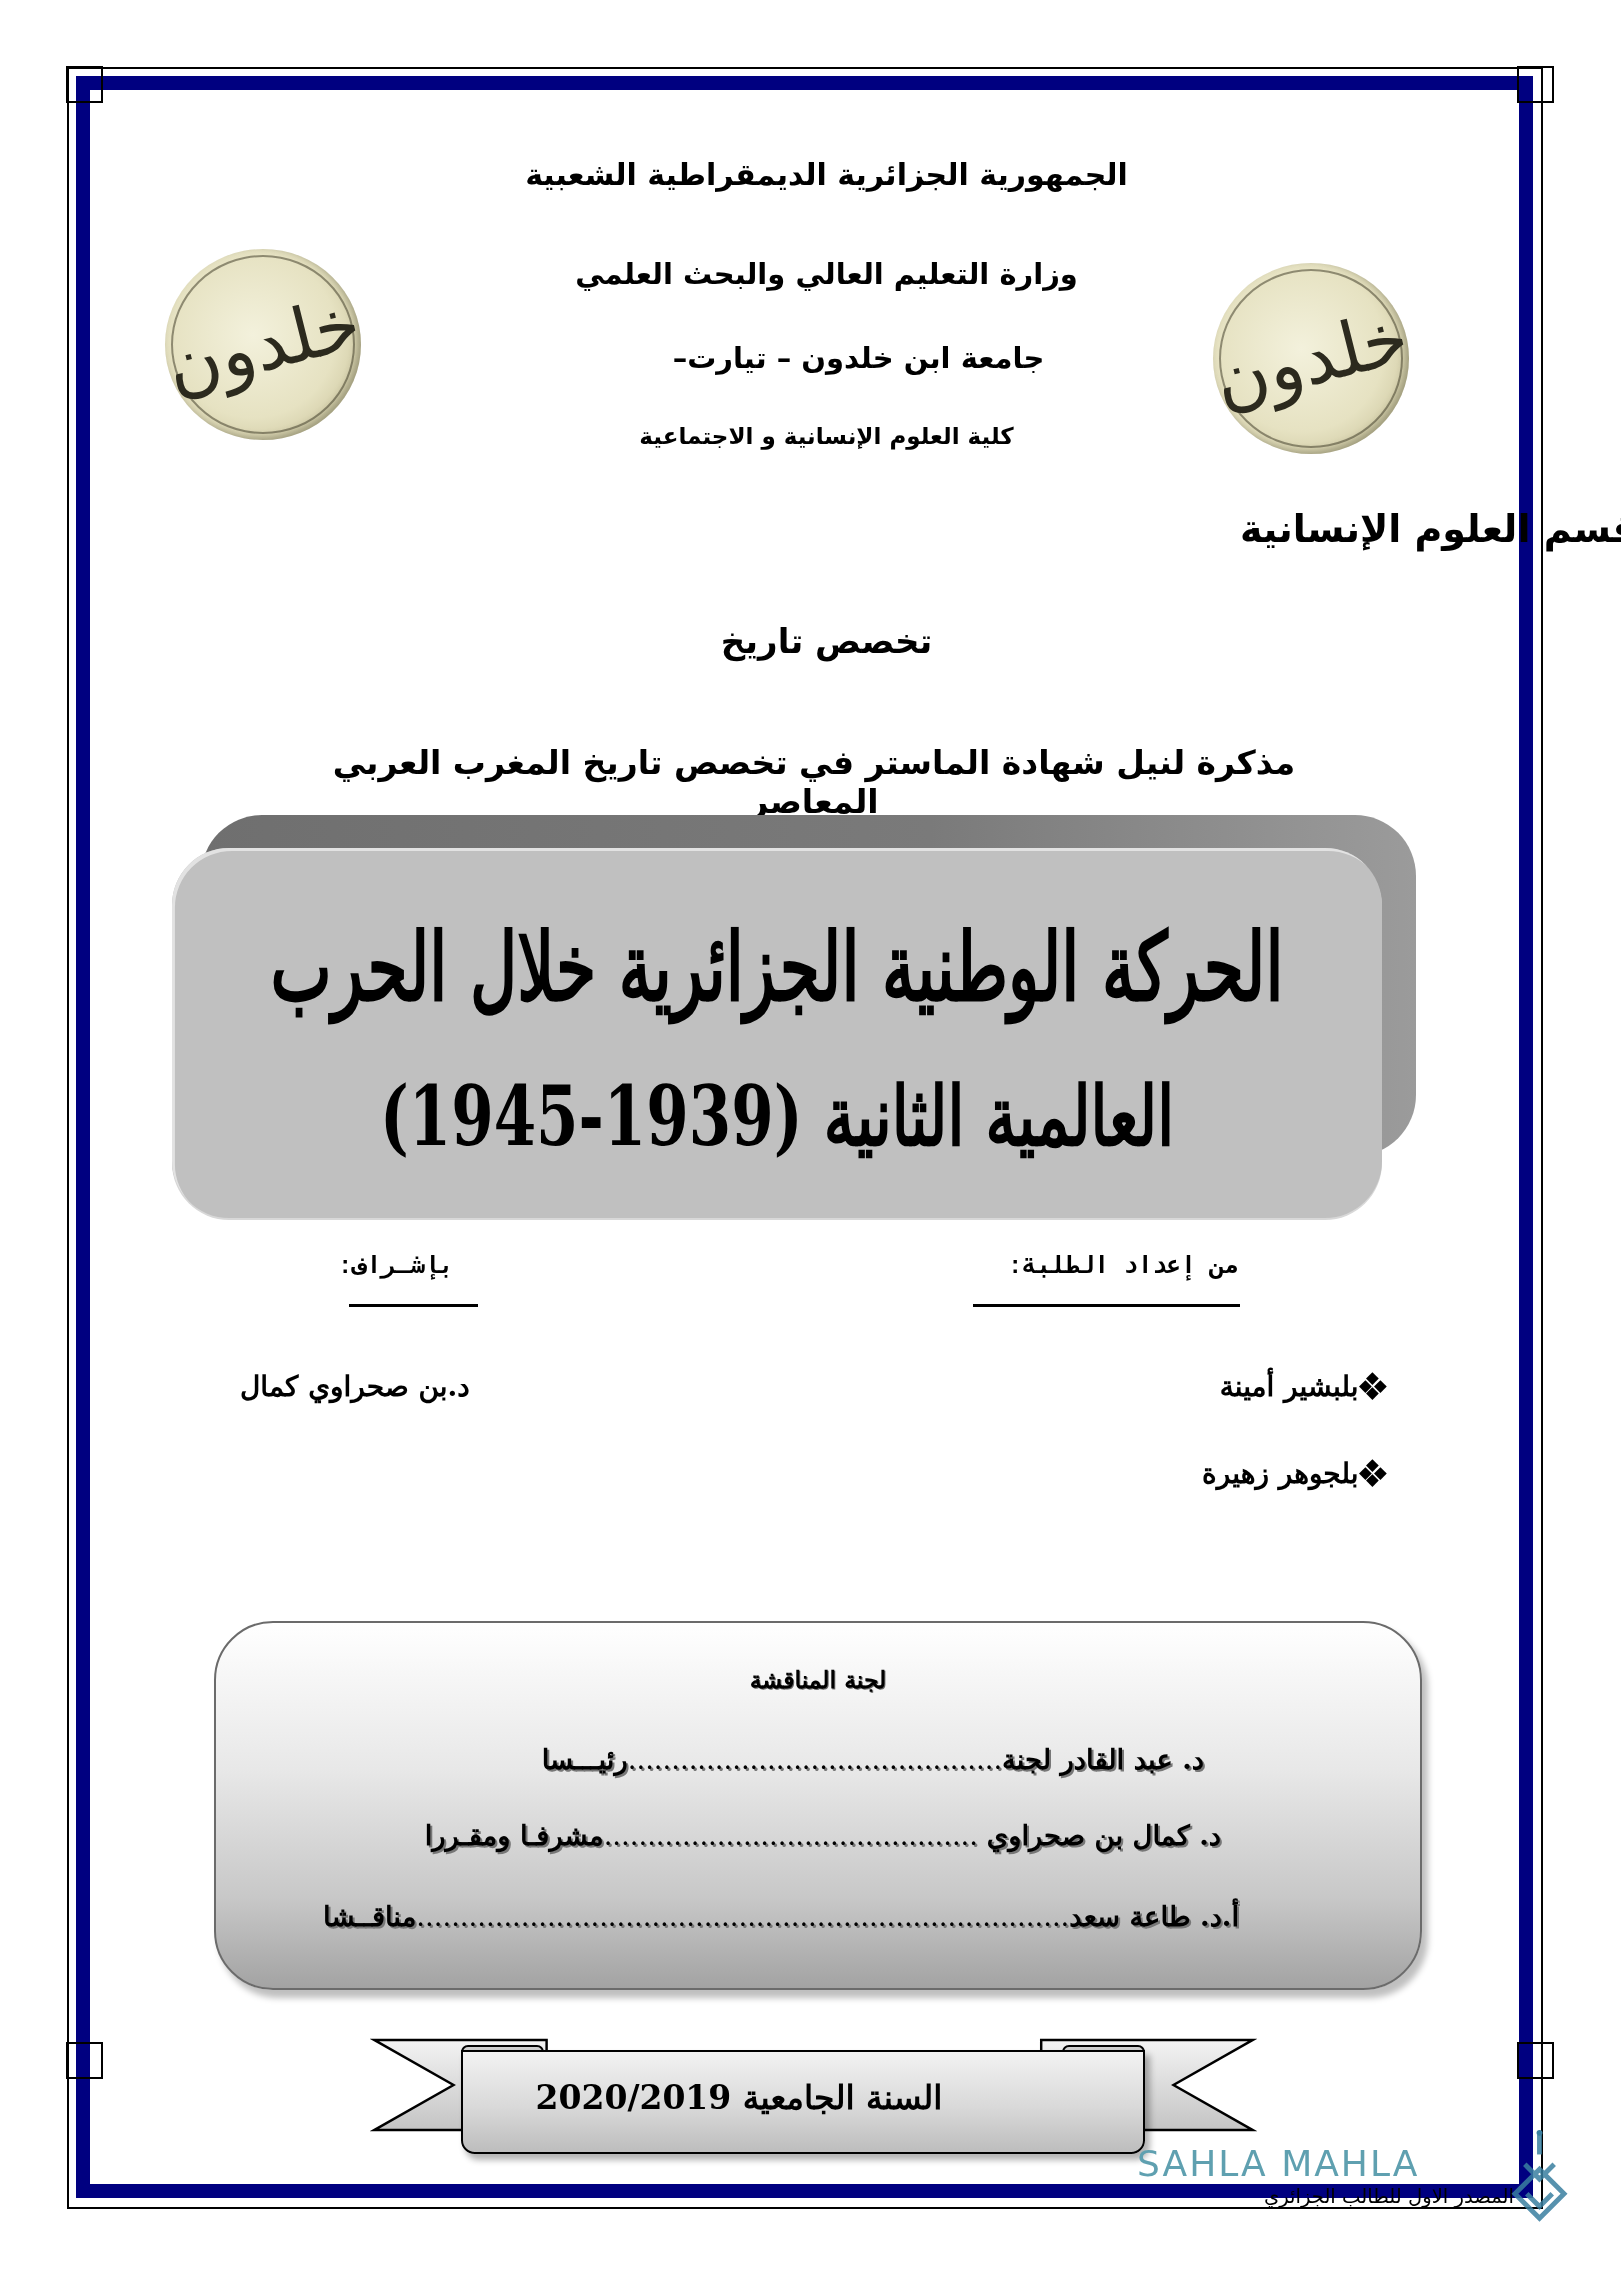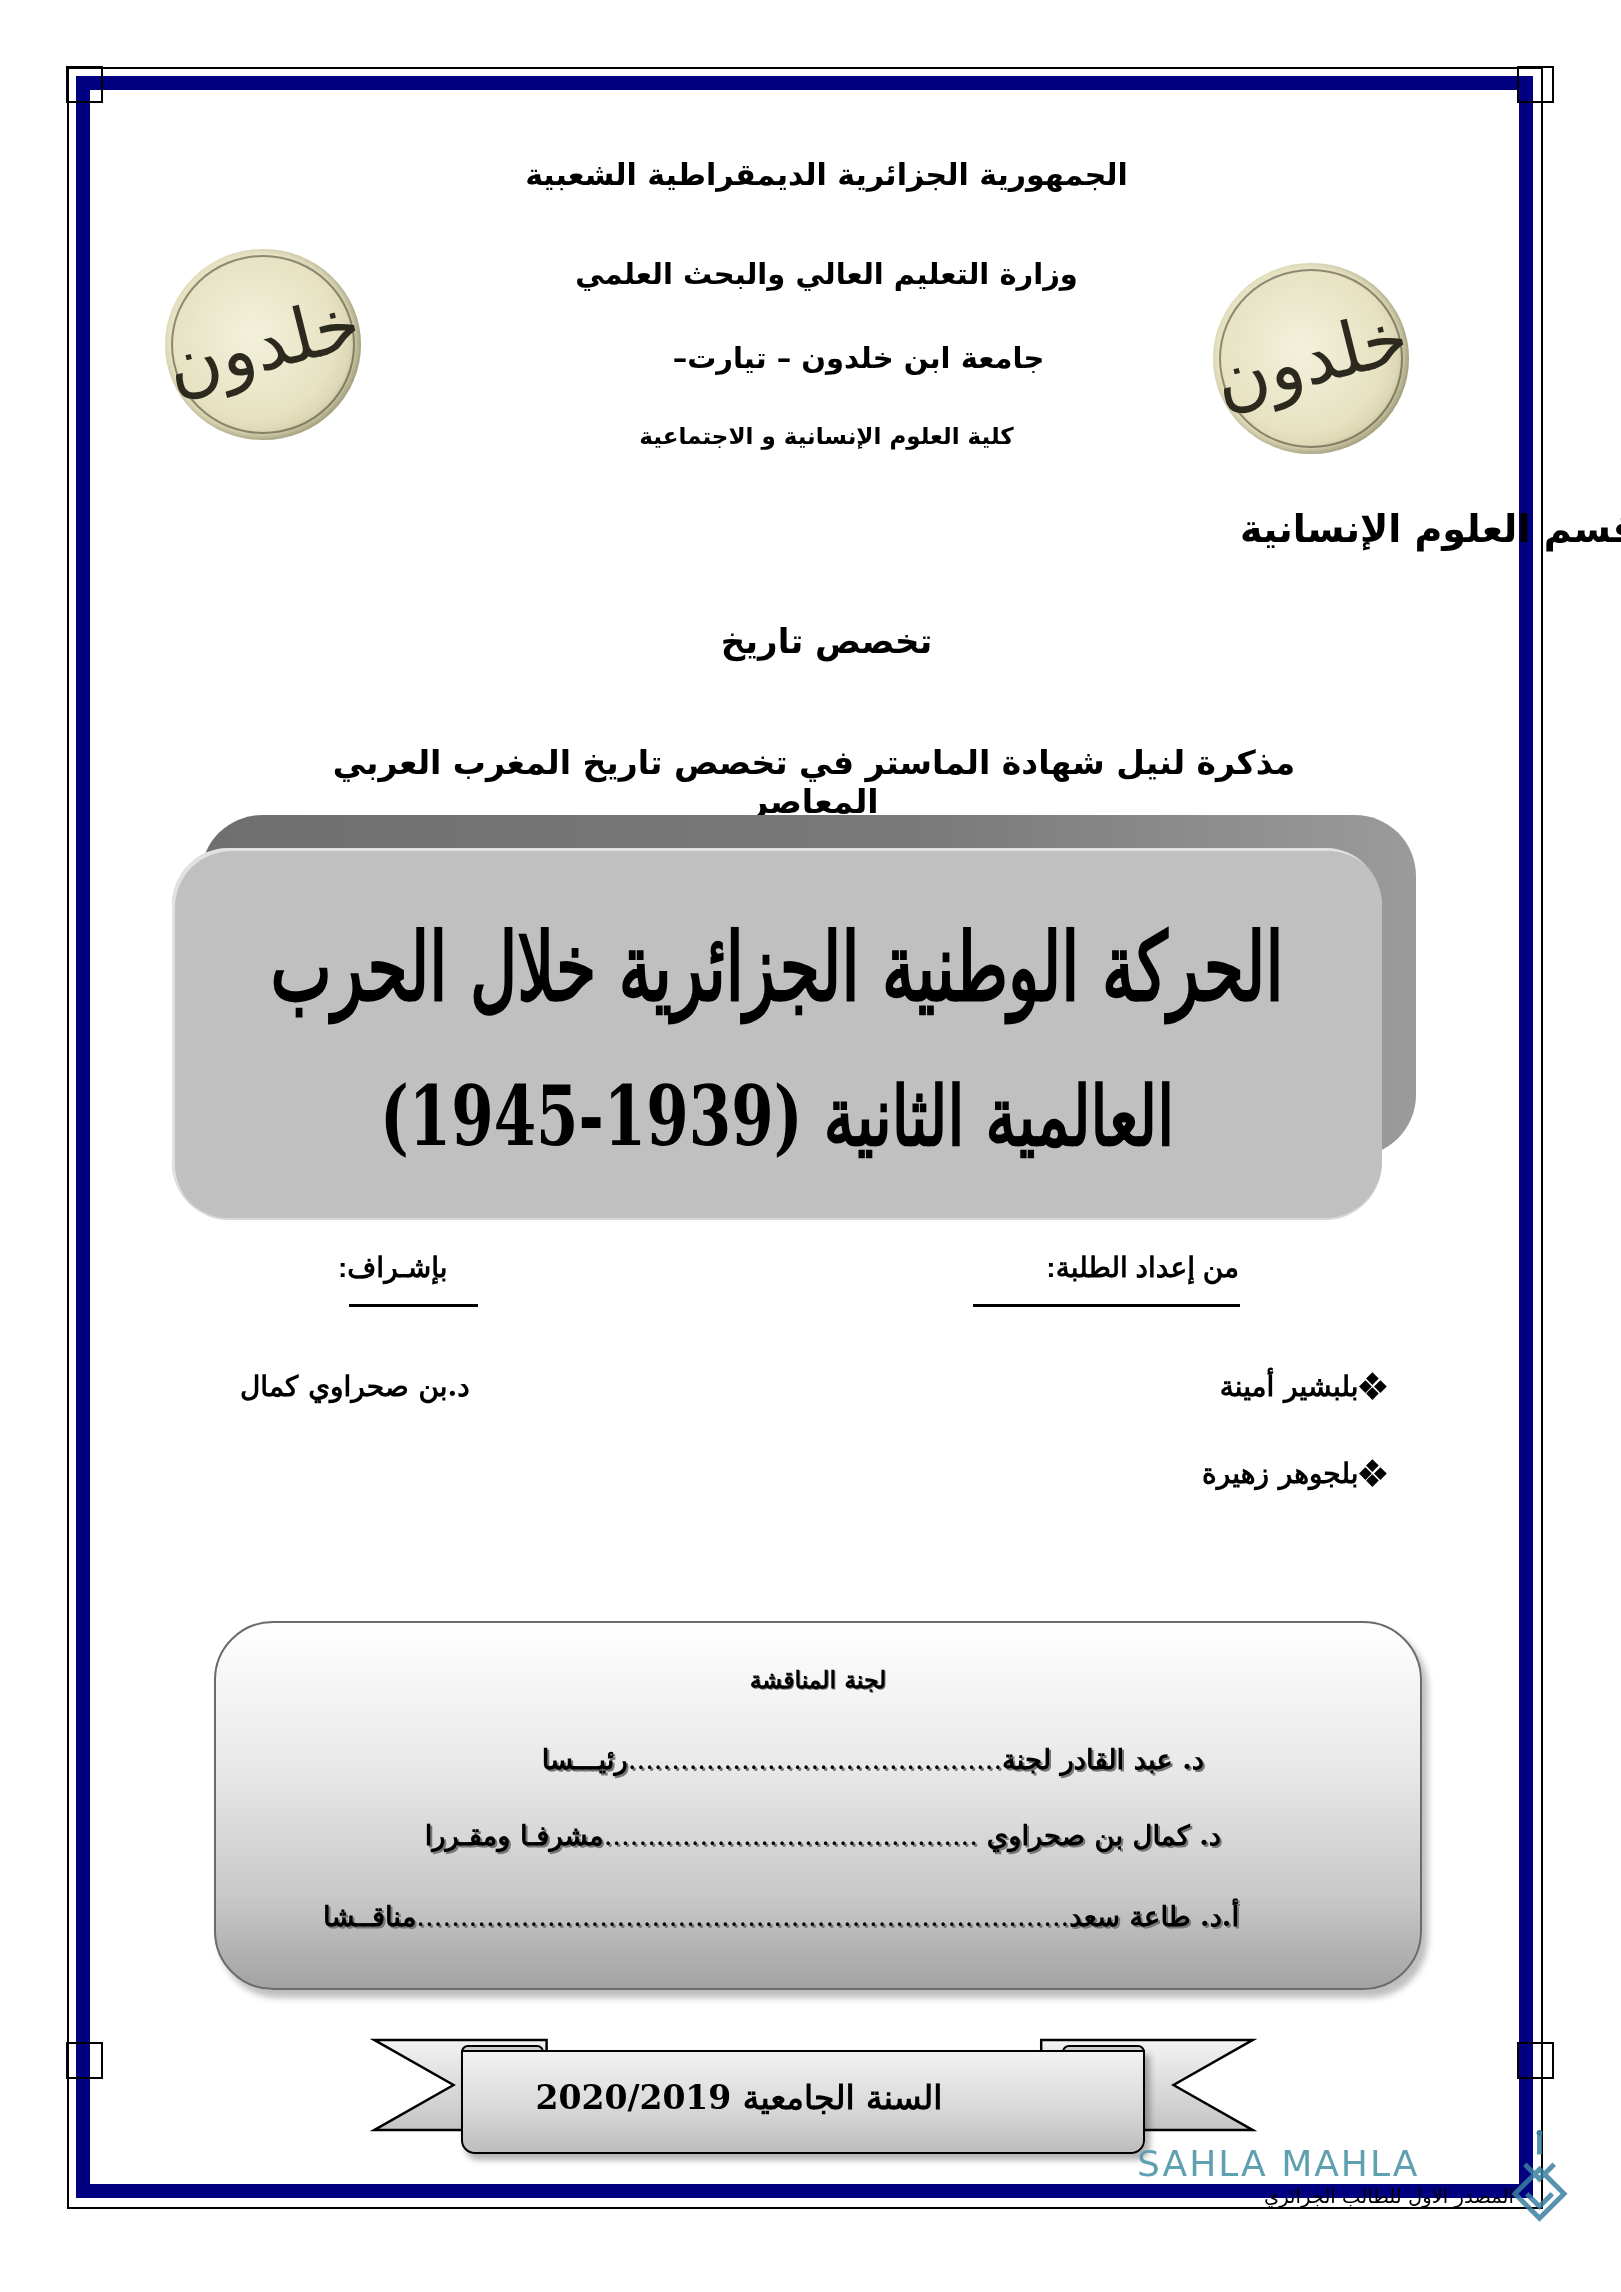--- a/index.html
+++ b/index.html
@@ -46,21 +46,21 @@
                 border-radius: 61px; }
   .title-face { position: absolute; left: 172px; top: 848px; width: 1210px; height: 370px;
                 background: #c0c0c0; border-radius: 57px;
                 box-shadow: 2.9px 2.9px 0 #e2e2e2 inset, 0 2px 0 #d8d8d8; }
   .title-text { position: absolute; left: 172px; width: 1210px; text-align: center; direction: rtl;
                 font-family: "DejaVu Serif", serif; font-weight: bold; color: #000; }
   .t1 { top: 912px; font-size: 65px; transform: scaleY(1.45); transform-origin: center top; letter-spacing: -1px; }
   .t2 { top: 1068px; font-size: 61px; transform: scaleY(1.35); transform-origin: center top; }
 
   
-  .lbl { position: absolute; direction: rtl; font-family: Liberation Sans, sans-serif; font-weight: bold; font-size: 28px; text-align: center; }
+  .lbl { position: absolute; direction: rtl; font-family: Liberation Mono, monospace; font-weight: bold; font-size: 24px; text-align: center; }
   .lbl-students { right: 382px; top: 1251px; }
   .lbl-super { left: 338px; top: 1251px; }
   .uline { position: absolute; height: 2.9px; background: #000; }
   .ul-students { left: 973px; top: 1304px; width: 267px; }
   .ul-super { left: 349px; top: 1304px; width: 129px; }
   .student { position: absolute; right: 235px; direction: rtl; font-family: "DejaVu Serif", serif;
              font-weight: bold; font-size: 28px; display: flex; align-items: center; gap: 2px; }
   .st1 { top: 1370px; }
   .st2 { top: 1457px; }
   .bullet { display: inline-block; width: 25.5px; height: 25.5px; position: relative; }

